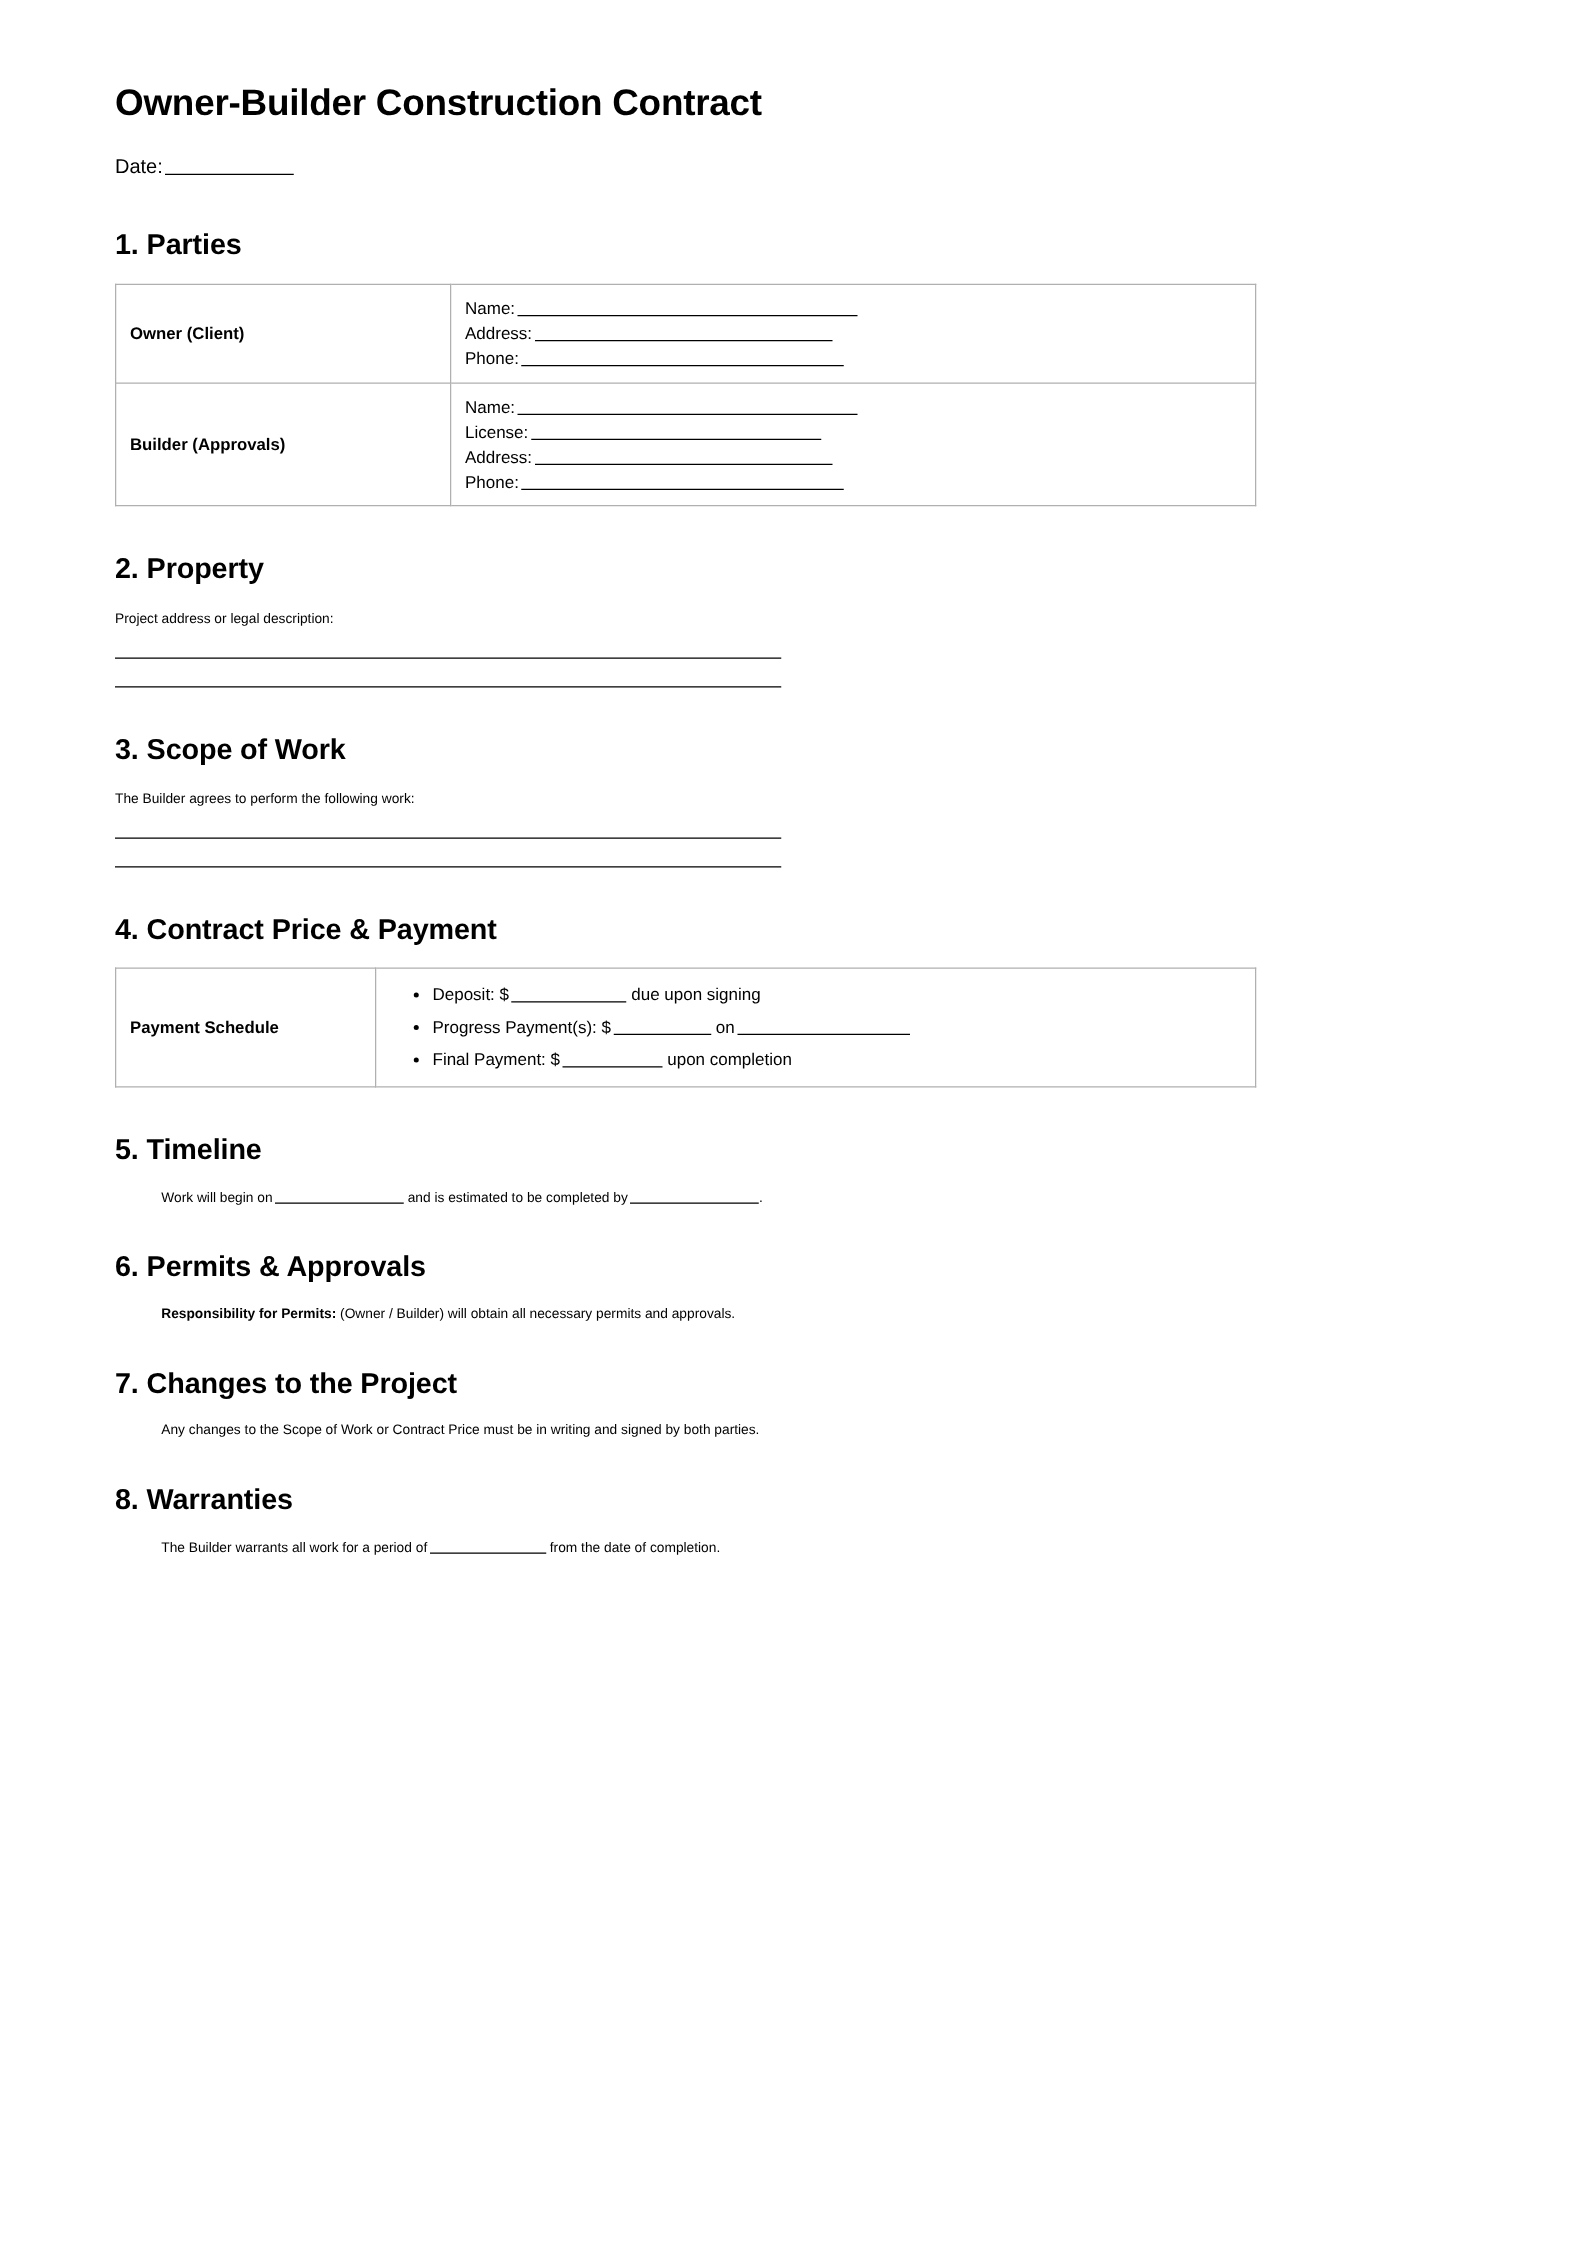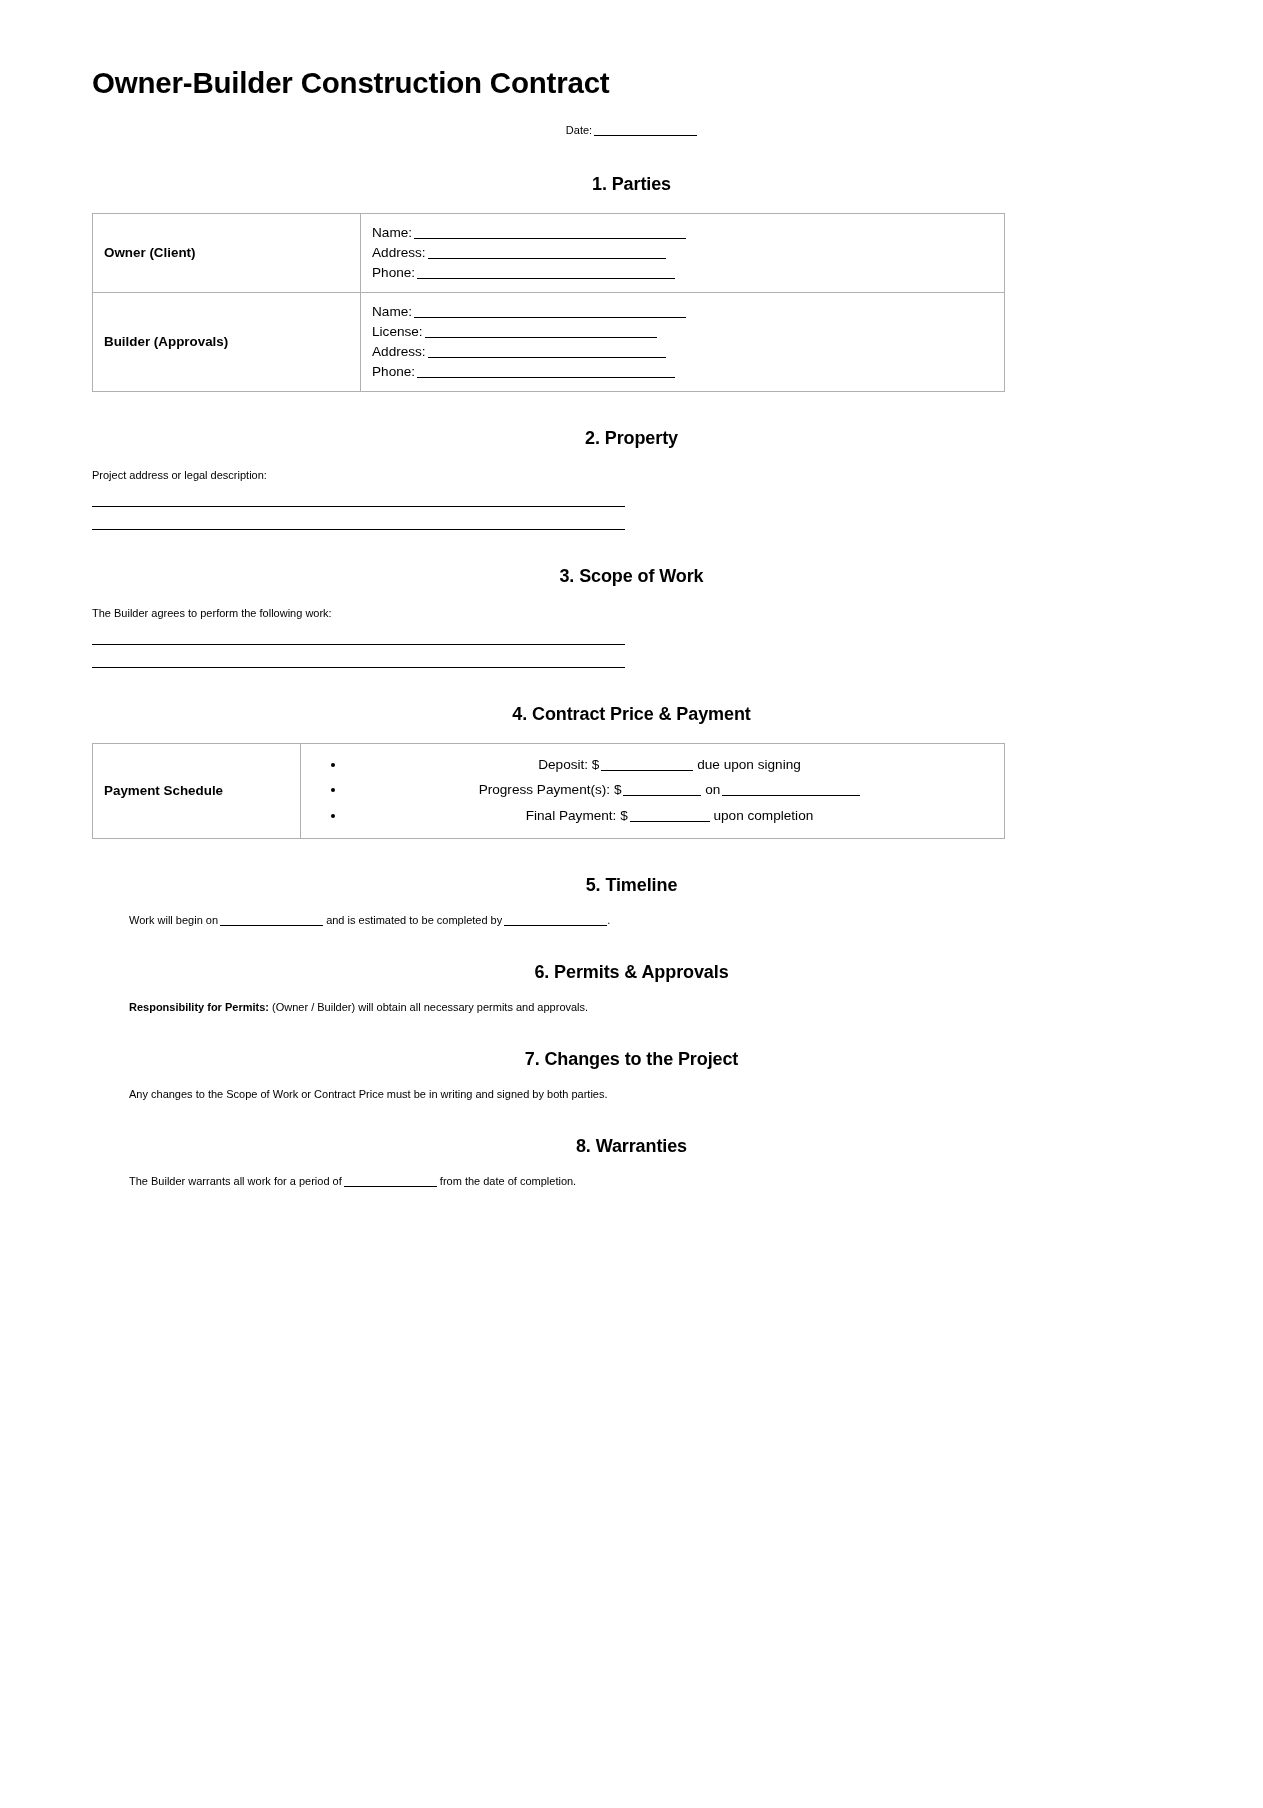--- a/index.html
+++ b/index.html
@@ -21,33 +21,31 @@
     position: relative;
   }
   .doc-title {
     font-size: 29.5px;
     font-weight: bold;
     letter-spacing: -0.2px;
     margin: 8px 0 0 0;
     line-height: 1.15;
   }
   .date-line {
-    font-size: 11px;
+    font-size: 16px;
     margin: 22px 0 0 0;
     line-height: 1.5;
     white-space: pre;
-    text-align: center;
   }
   h2.section-heading {
-    font-size: 18px;
+    font-size: 23px;
     font-weight: bold;
     margin: 36px 0 0 0;
     line-height: 1.2;
     letter-spacing: -0.1px;
-    text-align: center;
   }
   h2.section-heading.tight {
     margin-top: 33px;
   }
   p.body-text {
     font-size: 11px;
     line-height: 1.5;
     margin: 18px 0 0 0;
   }
   p.body-text.close {
@@ -99,21 +97,20 @@
   ul.pay-list {
     margin: 2px 0 2px 0;
     padding-left: 34px;
     list-style: disc;
   }
   ul.pay-list li {
     font-size: 13.6px;
     line-height: 1.52;
     margin: 0 0 5px 0;
     white-space: nowrap;
-    text-align: center;
   }
   ul.pay-list li:last-child { margin-bottom: 0; }
   td.pay-cell { padding-top: 14px; padding-bottom: 22px; }
   .bold-run { font-weight: bold; }
   .u-short { width: 103px; }
   .u-name { width: 272px; }
   .u-license { width: 232px; }
   .u-address { width: 238px; }
   .u-phone { width: 258px; }
   .u-price { width: 190px; }

